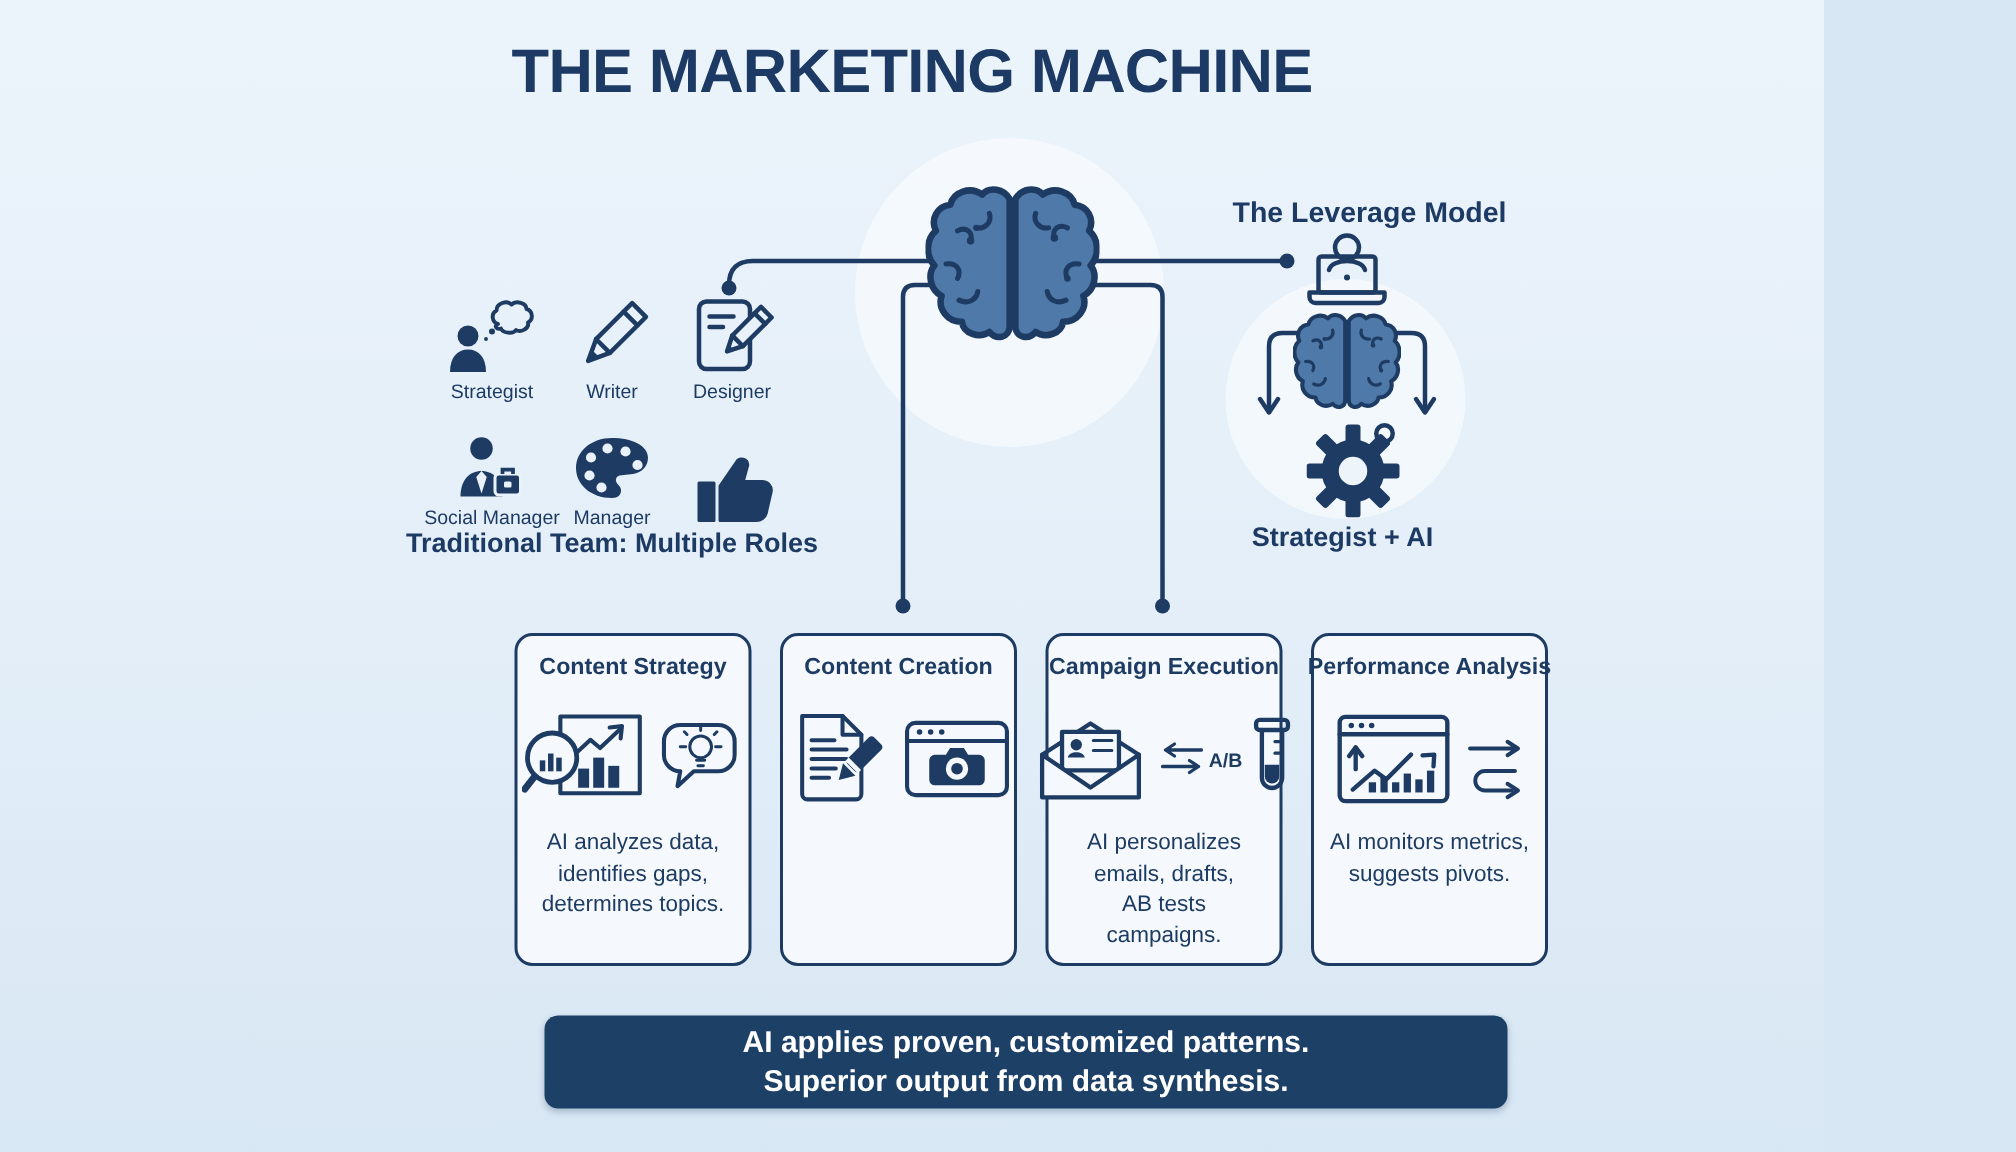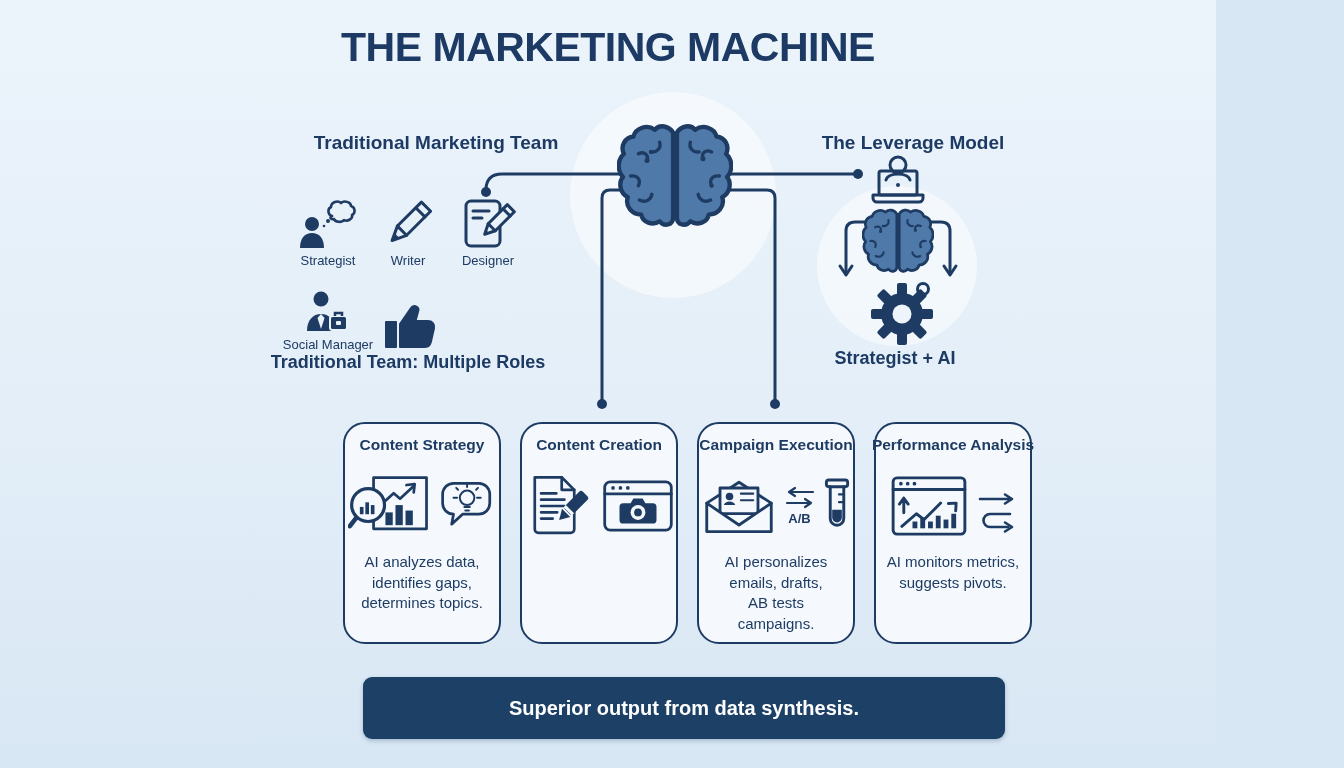--- a/index.html
+++ b/index.html
@@ -12,25 +12,25 @@
   .z2{z-index:2;}
   .title{left:0;top:24px;width:100%;text-align:center;font-size:41px;font-weight:800;letter-spacing:-0.5px;color:#1c3a63;}
   .section-heading{font-size:19px;font-weight:700;text-align:center;color:#1c3a63;}
   .roles-grid{left:288px;top:184px;width:240px;display:grid;grid-template-columns:80px 80px 80px;grid-auto-rows:84px;}
   .role{display:flex;flex-direction:column;align-items:center;justify-content:flex-end;}
   .role .ic{height:52px;display:flex;align-items:flex-end;justify-content:center;}
   .role-label{font-size:13px;margin-top:3px;white-space:nowrap;color:#1c3a63;}
   .caption{font-size:18px;font-weight:700;text-align:center;color:#1c3a63;}
   .cards{left:343px;top:422px;width:692px;display:flex;gap:19px;}
   .card{width:158px;height:222px;box-sizing:border-box;background:#f5f9fd;border:2px solid #1e3c63;
-    border-radius:22px;display:flex;flex-direction:column;align-items:center;padding:12px 6px 0 6px;}
+    border-radius:12px;display:flex;flex-direction:column;align-items:center;padding:12px 6px 0 6px;}
   .card-title{font-size:15.5px;font-weight:700;text-align:center;white-space:nowrap;}
   .card-icons{margin-top:12px;height:80px;display:flex;align-items:center;justify-content:center;gap:7px;}
   .card-body{margin-top:6px;font-size:15px;font-weight:500;line-height:1.38;text-align:center;white-space:pre-line;}
-  .ab-col{display:flex;flex-direction:column;align-items:center;gap:1px;}
+  .ab-col{display:flex;flex-direction:row;align-items:center;gap:1px;}
   .ab-label{font-size:13px;font-weight:700;}
   .banner{left:363px;top:677px;width:642px;height:62px;background:#1d4067;border-radius:9px;
     display:flex;flex-direction:column;align-items:center;justify-content:center;box-shadow:0 2px 4px rgba(20,50,90,.25);}
   .banner div{color:#ffffff;font-size:20px;font-weight:700;line-height:1.3;}
   
   .s{stroke:#1e3c63;fill:none;stroke-width:3;stroke-linecap:round;stroke-linejoin:round;}
   .s2{stroke:#1e3c63;fill:none;stroke-width:2.2;stroke-linecap:round;stroke-linejoin:round;}
   .s25{stroke:#1e3c63;fill:none;stroke-width:2.6;stroke-linecap:round;stroke-linejoin:round;}
   .s35{stroke:#1e3c63;fill:none;stroke-width:3.5;stroke-linecap:round;stroke-linejoin:round;}
   .s45{stroke:#1e3c63;fill:#4e79a8;stroke-width:4.5;stroke-linecap:round;stroke-linejoin:round;}
@@ -75,21 +75,20 @@
     <circle class="f" cx="486" cy="192" r="5"></circle>
     <circle class="f" cx="858" cy="174" r="5"></circle>
     <path class="s" d="M624,190 H610 q-8,0 -8,8 V400"></path>
     <circle class="f" cx="602" cy="404" r="5"></circle>
     <path class="s" d="M730,190 H767 q8,0 8,8 V400"></path>
     <circle class="f" cx="775" cy="404" r="5"></circle>
   </svg>
 
   <div class="abs z2 title">THE MARKETING MACHINE</div>
 
-  <div class="abs z2 section-heading" style="left:286px;top:132px;width:300px;">Traditional Marketing Team</div>
 
   <div class="abs z2 roles-grid">
     <div class="role">
       <span class="ic">
         <svg width="58" height="50" viewBox="0 0 58 50">
           <circle class="f" cx="13" cy="24" r="7"></circle>
           <path class="f" d="M1,48 c0,-10 5,-15 12,-15 s12,5 12,15 z"></path>
           <path class="s25" d="M33,16 c-4,-1 -5,-7 -1,-9 c0,-5 7,-7 10,-4 c3,-3 10,-1 10,3 c4,1 5,7 1,9 c1,4 -5,7 -8,5 c-2,3 -9,2 -10,-1 c-3,1 -5,-2 -2,-3 z"></path>
           <circle class="f" cx="29" cy="21" r="2"></circle>
             <circle class="f" cx="25" cy="26" r="1.3"></circle>
@@ -130,20 +129,34 @@
         <svg width="48" height="44" viewBox="0 0 48 44">
           <circle class="f" cx="17" cy="9" r="7.5"></circle>
           <path class="f" d="M3,41 c0,-11 6,-17 14,-17 s14,6 14,17 z"></path>
           <path d="M17,24 l3.5,4 -3.5,11 -3.5,-11 z" fill="#e9f2fa"></path>
           <rect x="26" y="26" width="17" height="14" rx="2.5" class="f" stroke="#e9f2fa" stroke-width="2"></rect>
           <path d="M31,26 v-3 h7 v3" stroke="#1e3c63" stroke-width="2.5" fill="none"></path>
           <rect x="32" y="31" width="5" height="4" rx="1" fill="#e9f2fa"></rect>
         </svg>
       </span>
       <span class="role-label">Social Manager</span>
+    </div>
+    <div class="role">
+      <span class="ic">
+        <svg width="52" height="44" viewBox="0 0 52 44">
+          <path class="f" d="M26,2 C12,2 2,11 2,22 s10,20 24,20 c4,0 6,-2 6,-5 c0,-2 -1,-3 -2,-4 c-2,-2 -2,-5 1,-6 l9,-1 c6,-1 10,-5 10,-11 C50,7 39,2 26,2 z"></path>
+          <circle cx="12" cy="15" r="3.4" fill="#e9f2fa"></circle>
+            <circle cx="23" cy="9" r="3.4" fill="#e9f2fa"></circle>
+          <circle cx="35" cy="11" r="3.4" fill="#e9f2fa"></circle>
+            <circle cx="43" cy="20" r="3.4" fill="#e9f2fa"></circle>
+          <circle cx="11" cy="27" r="3.4" fill="#e9f2fa"></circle>
+            <circle cx="19" cy="35" r="3.4" fill="#e9f2fa"></circle>
+        </svg>
+      </span>
+      <span class="role-label">Manager</span>
     </div>
     <div class="role">
       <span class="ic">
         <svg width="56" height="48" viewBox="0 0 56 48">
           <path class="f" stroke="#1e3c63" stroke-width="2" stroke-linejoin="round" d="M6,21 h10 v25 H6 z M20,46 V23 L31,7 c2,-3.5 7.5,-2 7.5,2 l-3,11 h12.5 c4,0 7,3.2 6,7.2 l-3.2,14 c-0.8,3 -3.5,4.8 -6.5,4.8 z"></path>
         </svg>
       </span>
       <span class="role-label"></span>
     </div>
   </div>
@@ -308,16 +321,17 @@
           <path class="s25" d="M36,37 l-7,-4.5 M36,37 l-7,4.5"></path>
         </svg>
       </div>
       <div class="card-body">AI monitors metrics,
 suggests pivots.</div>
     </div>
 
   </div>
 
   <div class="abs z2 banner">
+    <div>AI applies proven, customized patterns.</div>
     <div>Superior output from data synthesis.</div>
   </div>
 
 </div>
 
 </body></html>

